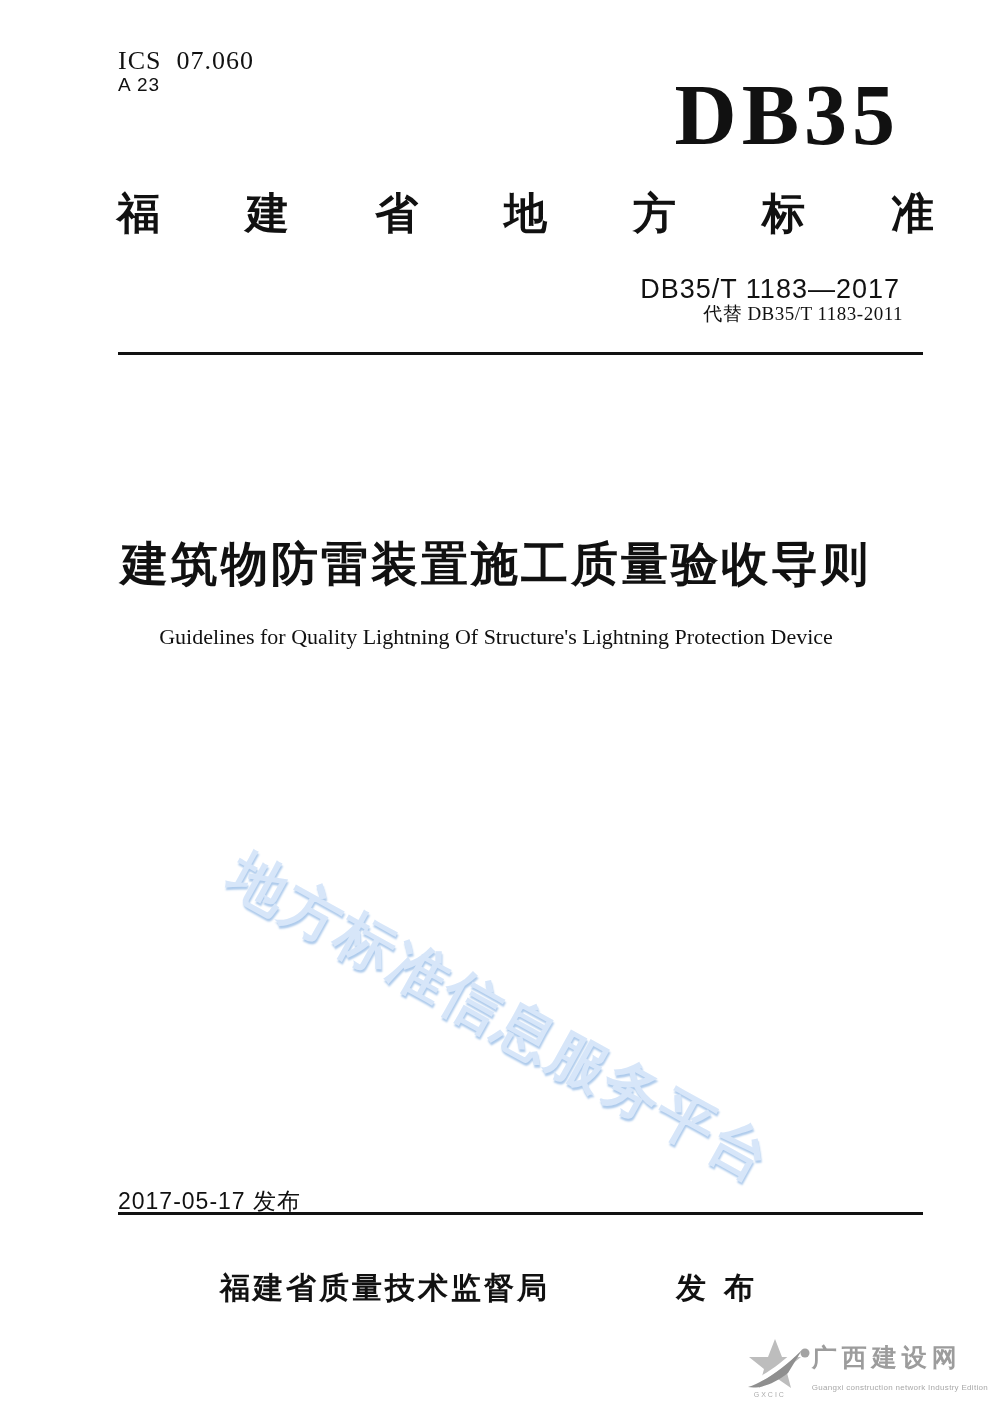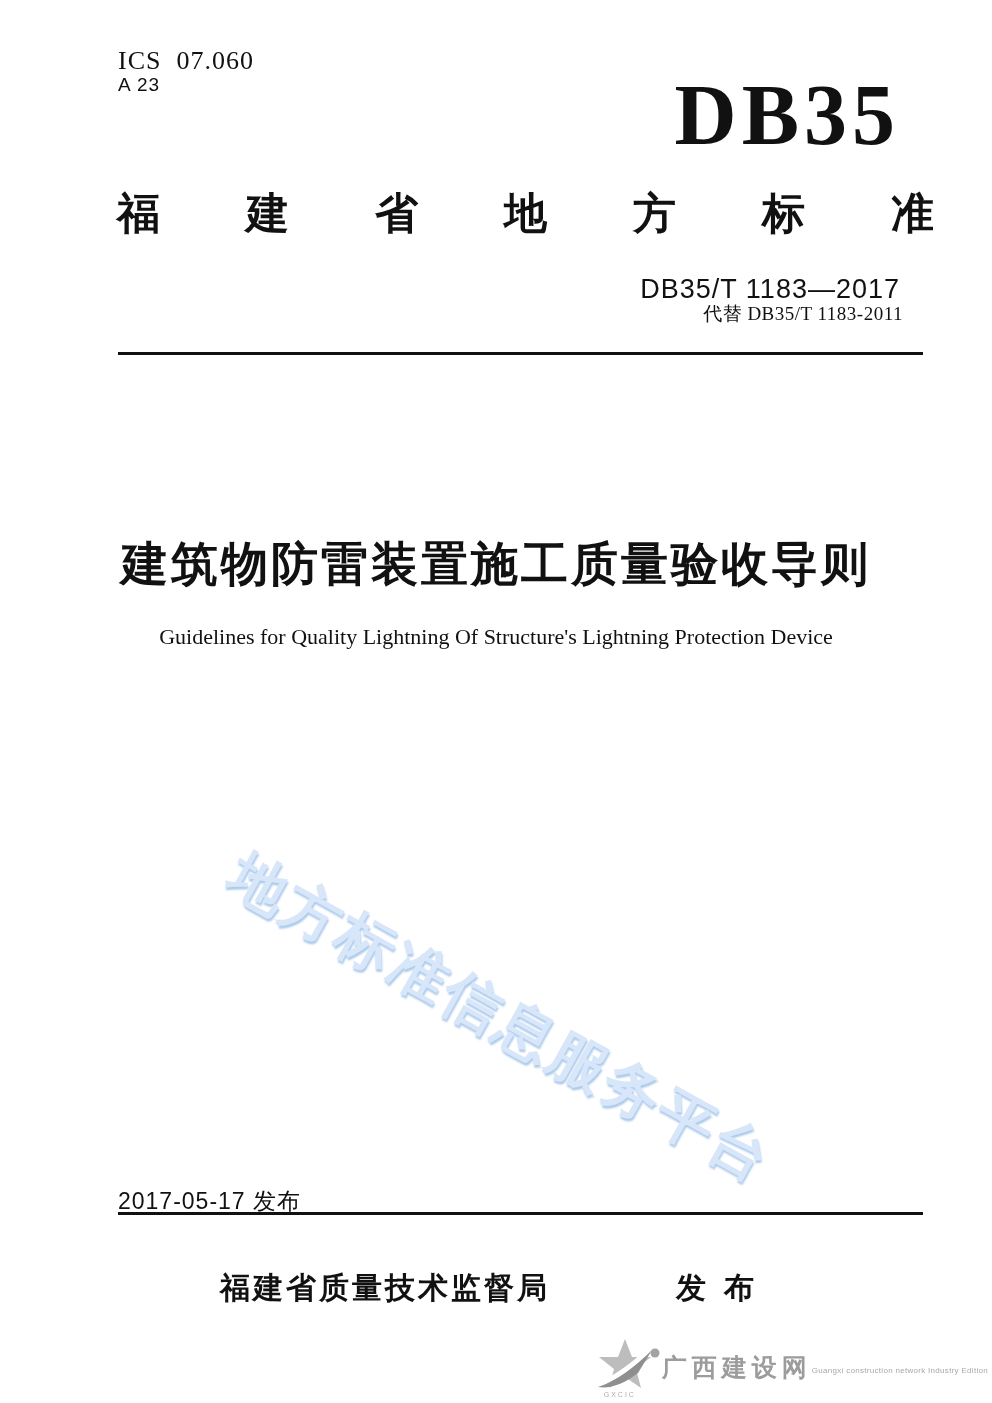--- a/index.html
+++ b/index.html
@@ -98,21 +98,21 @@
   .brand-logo {
     position:absolute; right:4px; bottom:4px;
     display:flex; align-items:center;
     color:#9c9c9c;
   }
   .star-wrap { position:relative; width:70px; height:62px; }
   .star-caption {
     position:absolute; left:12px; bottom:1px;
     font-size:7px; letter-spacing:2px; color:#ababab;
   }
-  .brand-text { display:flex; }
+  .brand-text { display:flex; flex-direction:column; }
   .brand-name {
     font-family:"Liberation Serif", serif;
     font-weight:bold; font-size:25px; letter-spacing:5px;
     color:#9c9c9c; line-height:1.1;
   }
   .brand-subtitle {
     font-size:8px; color:#a8a8a8; letter-spacing:0.3px; margin-top:12px;
   }
 </style>
 </head>

